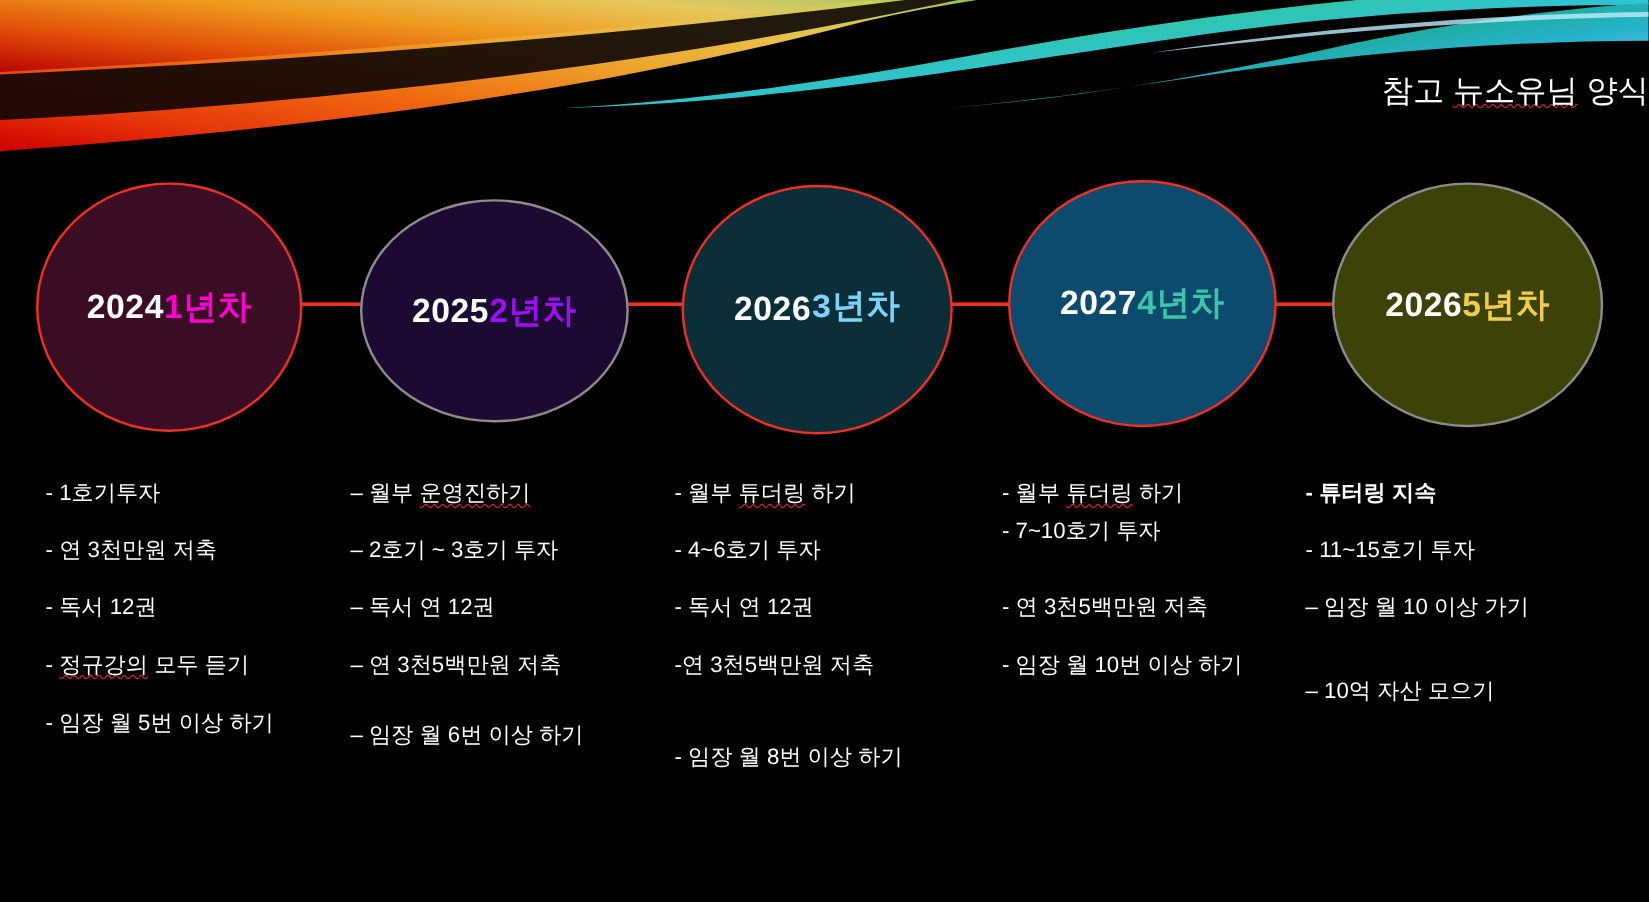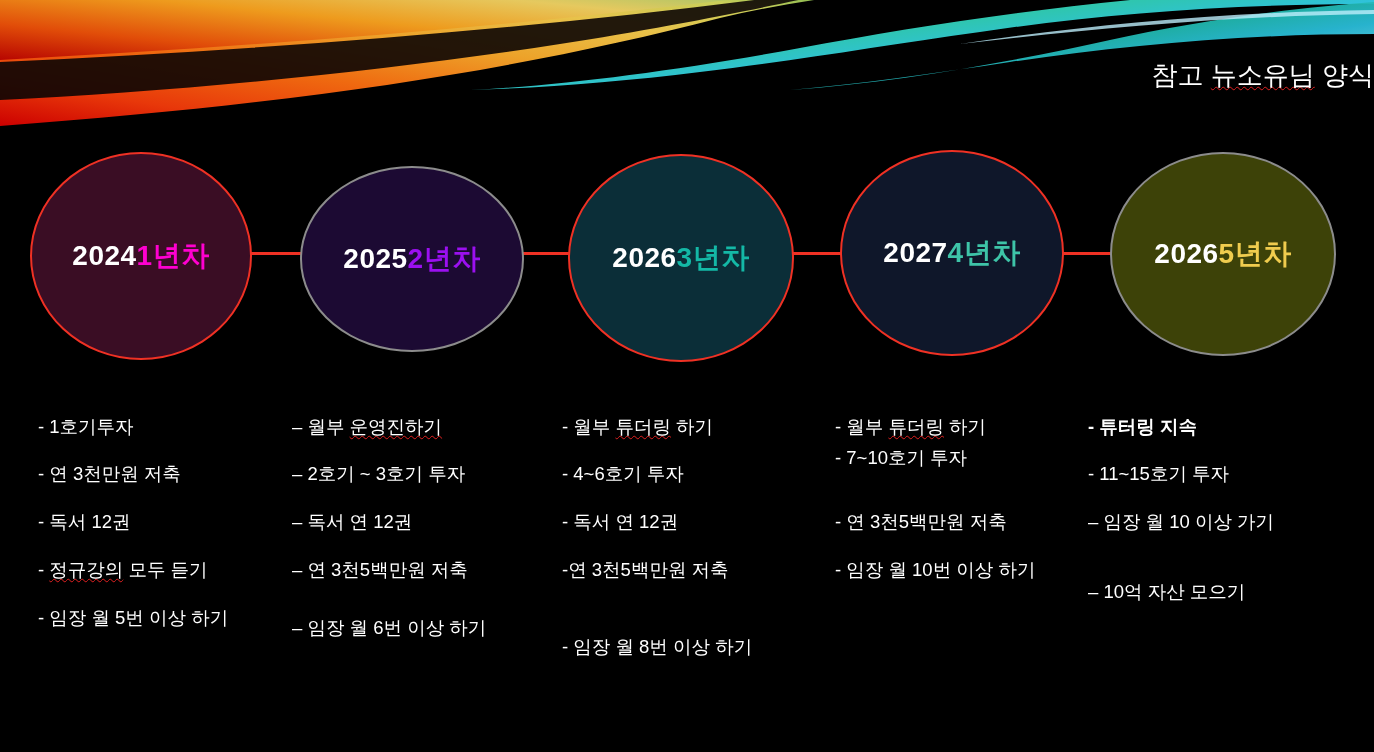--- a/index.html
+++ b/index.html
@@ -89,21 +89,20 @@
     left: 0; top: 392px;
     width: 1374px; height: 280px;
   }
   .col { position: absolute; top: 0; }
   .bullet {
     position: absolute;
     color: #ffffff;
     font-size: 18.5px;
     white-space: nowrap;
     line-height: 1.2;
-    margin-top: 16px;
   }
 </style>
 </head>
 <body>
 
 <div id="slide">
 
   <svg id="banner" viewBox="0 0 1374 140" preserveAspectRatio="none">
     <defs>
       <linearGradient id="gradWarm" x1="0" y1="1" x2="1" y2="0">
@@ -172,23 +171,23 @@
       <div class="node" style="left: 30px; top: 4px; width: 222px; height: 208px; background: rgb(58, 13, 36); border: 2px solid rgb(239, 49, 36);">
         <div class="year">2024</div>
         <div class="nth" style="color: rgb(255, 0, 208);">1년차</div>
       </div>
       <div class="node" style="left: 300px; top: 18px; width: 224px; height: 186px; background: rgb(28, 10, 51); border: 2px solid rgb(140, 140, 140);">
         <div class="year">2025</div>
         <div class="nth" style="color: rgb(155, 16, 240);">2년차</div>
       </div>
       <div class="node" style="left: 568px; top: 6px; width: 226px; height: 208px; background: rgb(11, 46, 56); border: 2px solid rgb(239, 49, 36);">
         <div class="year">2026</div>
-        <div class="nth" style="color: #14b8a6;">3년차</div>
-      </div>
-      <div class="node" style="left: 840px; top: 2px; width: 224px; height: 206px; background: #0f172a; border: 2px solid rgb(239, 49, 36); align-items: center;">
+        <div class="nth" style="color: #7dd3fc; font-family: Liberation Mono, monospace;">3년차</div>
+      </div>
+      <div class="node" style="left: 840px; top: 2px; width: 224px; height: 206px; background: #0c4a6e; border: 2px solid rgb(239, 49, 36); align-items: center;">
         <div class="year">2027</div>
         <div class="nth" style="color: rgb(62, 196, 168);">4년차</div>
       </div>
       <div class="node" style="left: 1110px; top: 4px; width: 226px; height: 204px; background: rgb(61, 66, 8); border: 2px solid rgb(140, 140, 140);">
         <div class="year">2026</div>
         <div class="nth" style="color: rgb(240, 204, 78);">5년차</div>
       </div>
     </div>
 
   <div id="columns">

